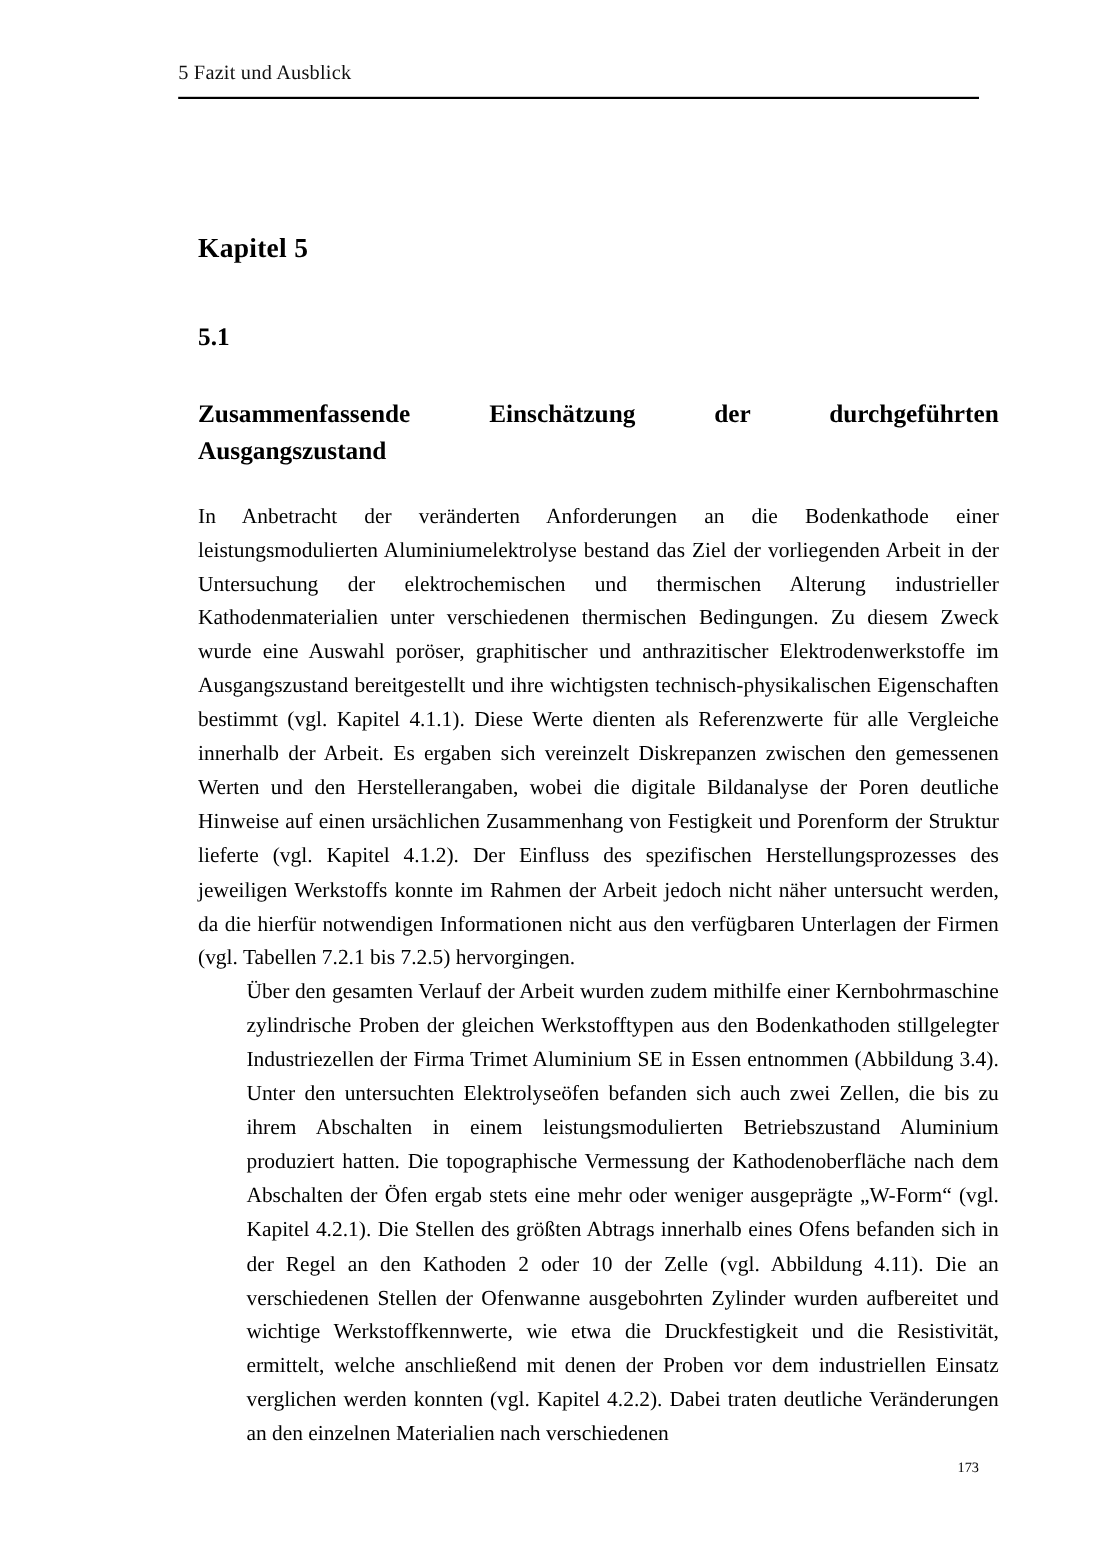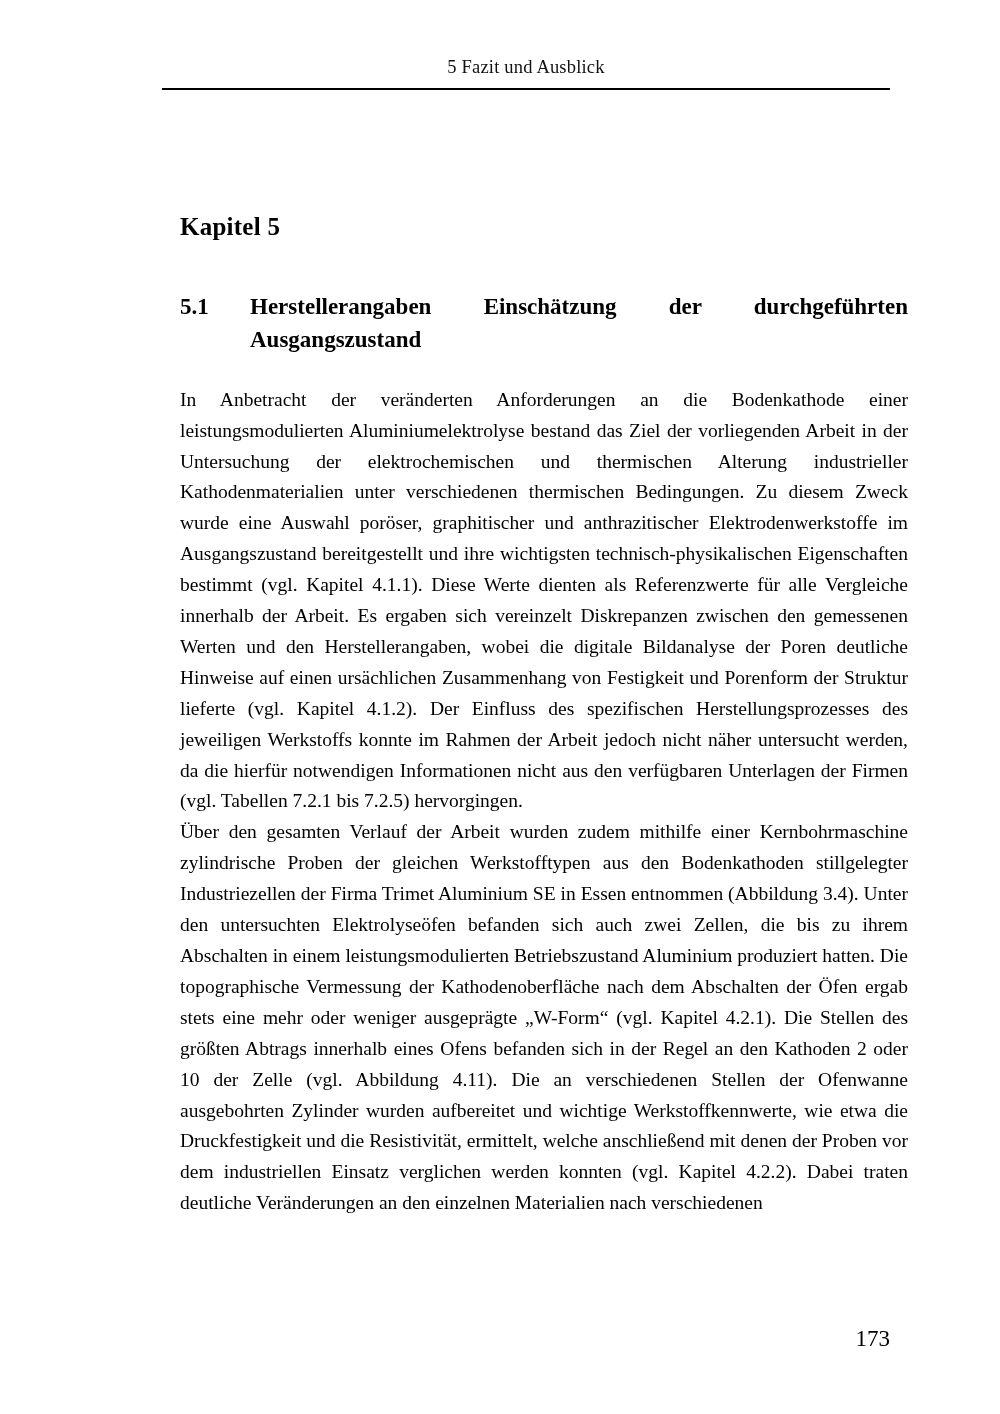--- a/index.html
+++ b/index.html
@@ -21,21 +21,21 @@
     left: 0;
     width: 1000px;
     height: 1414px;
     box-sizing: border-box;
   }
   .running-head {
     position: absolute;
     top: 57px;
     left: 162px;
     width: 728px;
-    text-align: center;
+    text-align: left;
     font-size: 18.5px;
     letter-spacing: 0.01em;
     color: #111;
   }
   .head-rule {
     position: absolute;
     top: 88px;
     left: 162px;
     width: 728px;
     height: 1.6px;
@@ -60,20 +60,21 @@
     letter-spacing: 0.005em;
     margin: 103px 0 0 0;
     line-height: 1.2;
   }
   .section-heading {
     display: flex;
     margin: 48px 0 0 0;
     font-size: 23px;
     font-weight: bold;
     line-height: 1.45;
+    flex-direction: column;
   }
   .section-num {
     width: 70px;
     flex: 0 0 70px;
   }
   .section-text {
     flex: 1 1 auto;
     text-align: justify;
     text-align-last: left;
   }
@@ -84,48 +85,49 @@
   }
   .body-par {
     font-size: 19.5px;
     line-height: 1.585;
     text-align: justify;
     margin: 28px 0 0 0;
     hyphens: manual;
   }
   .body-par + .body-par {
     margin-top: 0;
+    margin-left: 44px;
   }
   .page-number {
     position: absolute;
     top: 1326px;
     left: 162px;
     width: 728px;
     text-align: right;
-    font-size: 23px;
+    font-size: 13px;
   }
 </style>
 </head>
 <body>
 
 <div class="page">
 
   <div class="running-head">5 Fazit und Ausblick</div>
 
   <div class="head-rule"></div>
 
   <div class="content">
 
     <h1 class="chapter-label">Kapitel 5</h1>
 
 
     <h3 class="section-heading">
       <span class="section-num">5.1</span>
       <span class="section-text">
-        <span class="line1">Herstellerangaben Einschätzung der durchgeführten</span>
+        <span class="line1">Zusammenfassende Einschätzung der durchgeführten</span>
         <span class="line2">Ausgangszustand</span>
       </span>
     </h3>
 
     <p class="body-par">In Anbetracht der veränderten Anforderungen an die Bodenkathode einer leistungsmodulierten Aluminiumelektrolyse bestand das Ziel der vorliegenden Arbeit in der Untersuchung der elektrochemischen und thermischen Alterung industrieller Kathodenmaterialien unter verschiedenen thermischen Bedingungen. Zu diesem Zweck wurde eine Auswahl poröser, graphitischer und anthrazitischer Elektrodenwerkstoffe im Ausgangszustand bereitgestellt und ihre wichtigsten technisch-physikalischen Eigenschaften bestimmt (vgl. Kapitel 4.1.1). Diese Werte dienten als Referenzwerte für alle Vergleiche innerhalb der Arbeit. Es ergaben sich vereinzelt Diskrepanzen zwischen den gemessenen Werten und den Herstellerangaben, wobei die digitale Bildanalyse der Poren deutliche Hinweise auf einen ursächlichen Zusammenhang von Festigkeit und Porenform der Struktur lieferte (vgl. Kapitel 4.1.2). Der Einfluss des spezifischen Herstellungsprozesses des jeweiligen Werkstoffs konnte im Rahmen der Arbeit jedoch nicht näher untersucht werden, da die hierfür notwendigen Informationen nicht aus den verfügbaren Unterlagen der Firmen (vgl. Tabellen 7.2.1 bis 7.2.5) hervorgingen.</p>
 
     <p class="body-par">Über den gesamten Verlauf der Arbeit wurden zudem mithilfe einer Kernbohrmaschine zylindrische Proben der gleichen Werkstofftypen aus den Bodenkathoden stillgelegter Industriezellen der Firma Trimet Aluminium SE in Essen entnommen (Abbildung 3.4). Unter den untersuchten Elektrolyseöfen befanden sich auch zwei Zellen, die bis zu ihrem Abschalten in einem leistungsmodulierten Betriebszustand Aluminium produziert hatten. Die topographische Vermessung der Kathodenoberfläche nach dem Abschalten der Öfen ergab stets eine mehr oder weniger ausgeprägte „W-Form“ (vgl. Kapitel 4.2.1). Die Stellen des größten Abtrags innerhalb eines Ofens befanden sich in der Regel an den Kathoden 2 oder 10 der Zelle (vgl. Abbildung 4.11). Die an verschiedenen Stellen der Ofenwanne ausgebohrten Zylinder wurden aufbereitet und wichtige Werkstoffkennwerte, wie etwa die Druckfestigkeit und die Resistivität, ermittelt, welche anschließend mit denen der Proben vor dem industriellen Einsatz verglichen werden konnten (vgl. Kapitel 4.2.2). Dabei traten deutliche Veränderungen an den einzelnen Materialien nach verschiedenen</p>
 
   </div>
 

